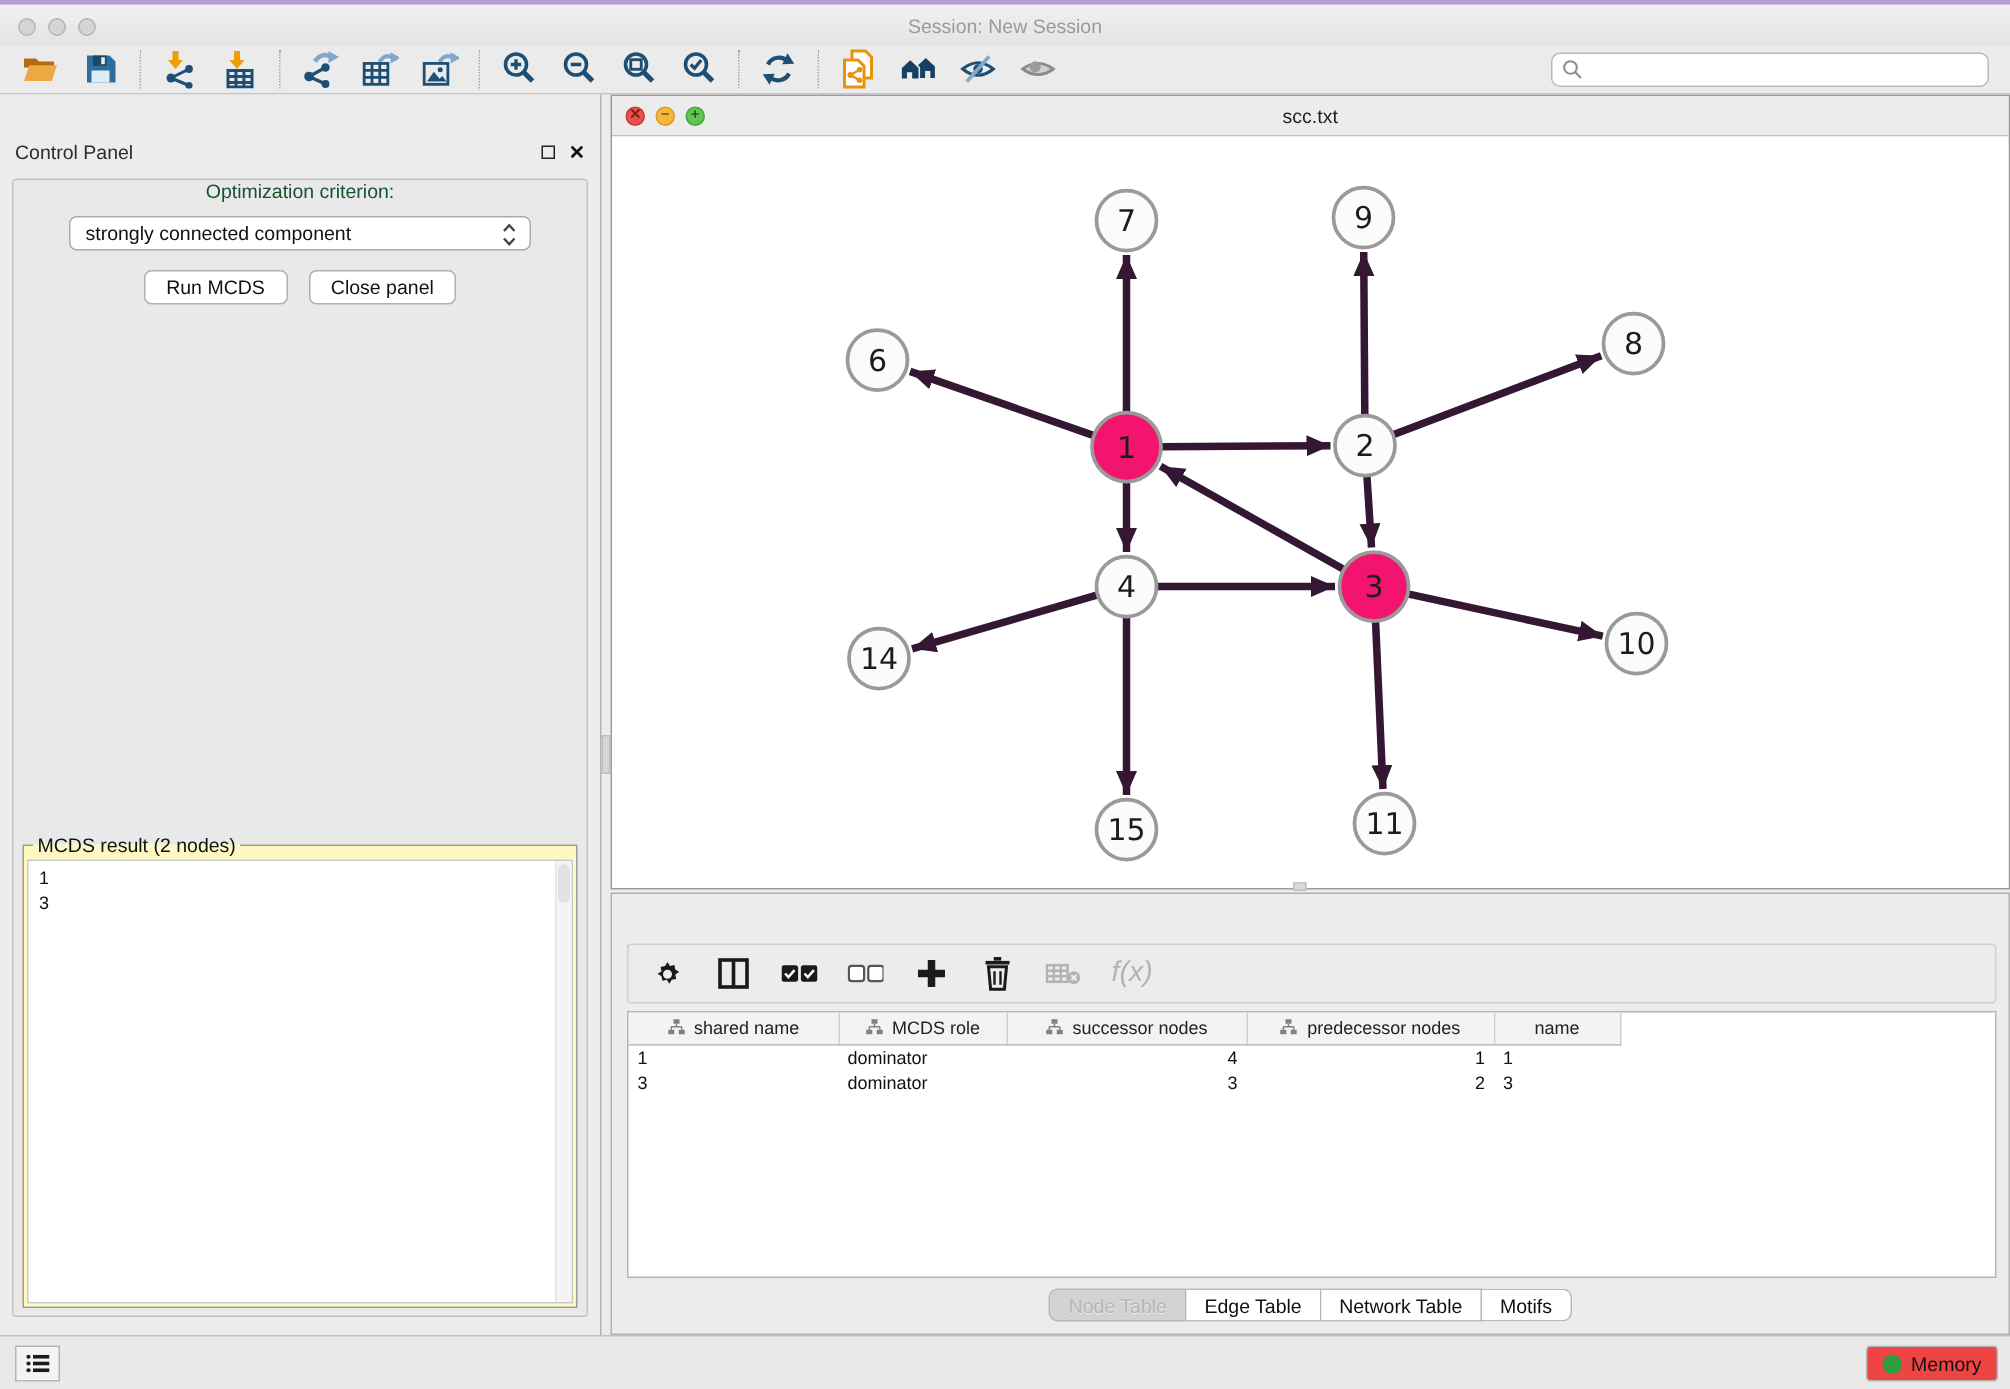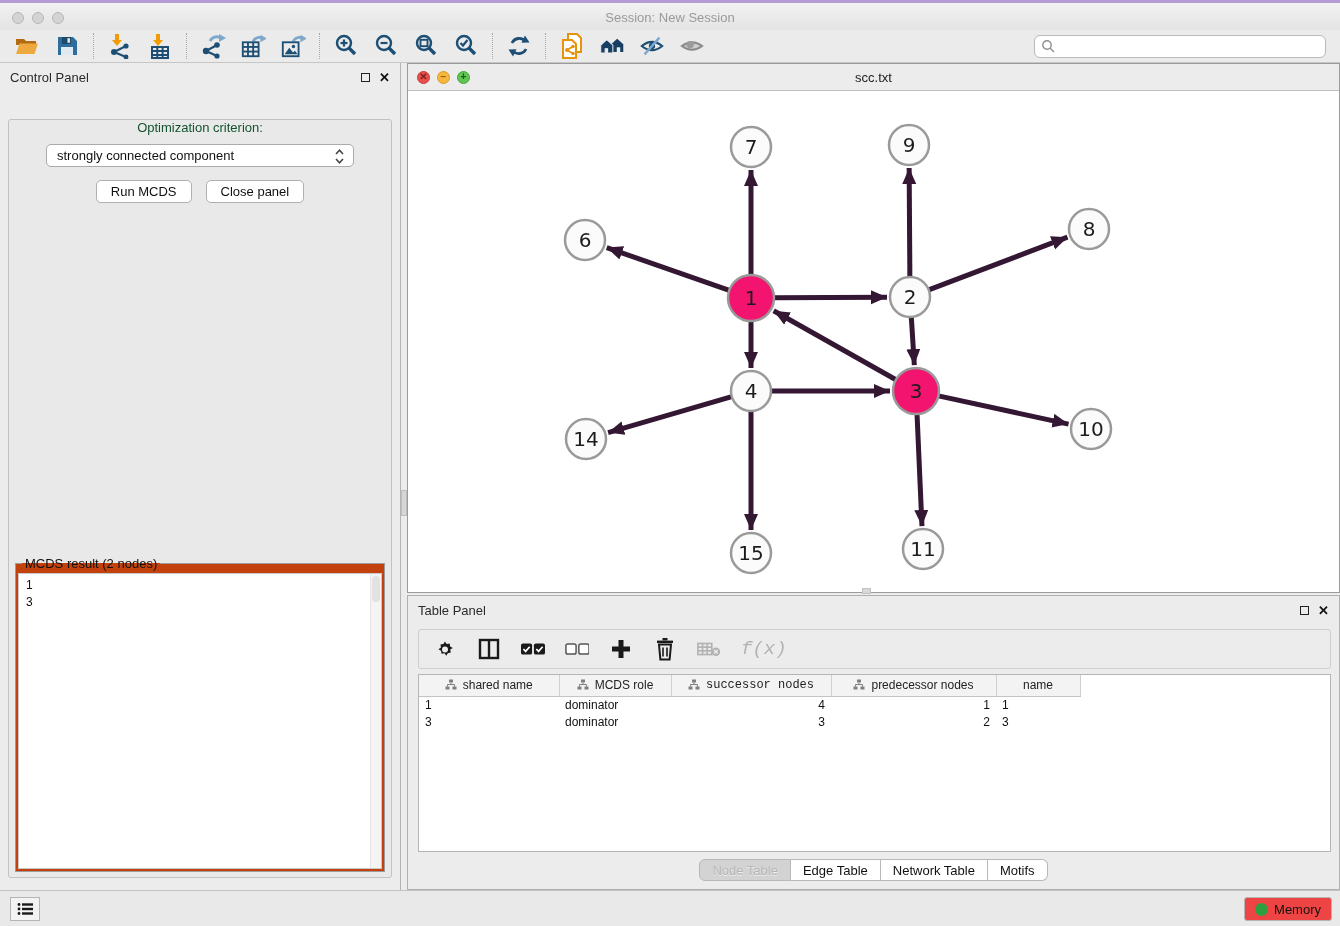--- a/index.html
+++ b/index.html
@@ -25,21 +25,21 @@
   .tb-sep{width:1px;height:26px;border-left:1px dotted #a8a8a8;}
   .tbi{width:26px;height:26px;display:flex;align-items:center;justify-content:center;cursor:default;}
   .tbi svg{display:block;}
   .search-wrap{margin-left:auto;margin-right:4px;position:relative;}
   .search-input{width:292px;height:23px;border:1px solid #b9b9b9;border-radius:6px;
     background:#fff;padding:0 8px 0 26px;font-size:12px;color:#333;outline:none;}
   .search-icon{position:absolute;left:7px;top:4px;}
   
   .control-panel{position:absolute;left:0;top:63px;width:401px;height:827px;
     background:#ececec;border-right:1px solid #b3b3b3;}
-  .panel-head{position:relative;height:28px;display:flex;align-items:center;padding:0 10px;}
+  .panel-head{position:relative;height:28px;display:flex;align-items:center;padding:0 10px;margin-top:24px;}
   .panel-title{font-size:13px;color:#2b2b2b;}
   .panel-head-icons{margin-left:auto;display:flex;align-items:center;gap:9px;}
   .float-box{width:9px;height:9px;border:1.5px solid #222;display:inline-block;}
   .close-x{font-size:13px;font-weight:bold;color:#111;line-height:1;}
   .ctab-row{position:absolute;top:34px;left:0;width:100%;display:flex;justify-content:center;z-index:2;}
   .ctab{height:23px;padding:0 15px;font-size:13px;display:flex;align-items:center;
     background:#fff;border:1px solid #bdbdbd;border-left-width:0;color:#111;}
   .ctab:first-child{border-left-width:1px;border-top-left-radius:6px;}
   .ctab:last-child{border-top-right-radius:6px;}
   .ctab.active{background:#d9d9d9;color:#b2b2b2;}
@@ -47,21 +47,21 @@
     background:#e9e9e9;border:1px solid #c2c2c2;border-radius:3px;}
   .opt-label{text-align:center;font-size:13px;color:#14532d;}
   .select-box{position:relative;margin:9px auto 0;width:308px;height:23px;background:#fff;
     border:1px solid #ababab;border-radius:5px;display:flex;align-items:center;
     padding:0 24px 0 10px;font-size:13px;color:#111;}
   .select-arrows{position:absolute;right:8px;top:3px;}
   .btn-row{display:flex;justify-content:center;gap:14px;margin-top:13px;}
   .mac-btn{height:23px;padding:0 14px;background:#fff;border:1px solid #b0b0b0;
     border-radius:5px;font-size:13px;color:#111;display:flex;align-items:center;}
   fieldset.mcds-result{position:absolute;left:6px;top:436px;width:370px;height:316px;
-    border:1px solid #9c9c9c;background:#c2410c;padding:2px;}
+    border:1px solid #9c9c9c;background:#fef9c3;padding:2px;}
   fieldset.mcds-result legend{font-size:13px;color:#111;padding:0 3px;margin-left:4px;}
   .result-area{position:relative;width:100%;height:100%;background:#fff;
     border:1px solid #c9c9c9;overflow:hidden;}
   .result-lines{font-size:12px;color:#111;line-height:17px;padding:3px 7px;white-space:pre;}
   .result-scroll{position:absolute;right:0;top:0;width:11px;height:100%;background:#f4f4f4;border-left:1px solid #e4e4e4;}
   .result-thumb{position:absolute;top:2px;left:1px;width:8px;height:26px;background:#e2e2e2;border-radius:4px;}
   
   .network-window{position:absolute;left:407px;top:63px;width:933px;height:530px;
     background:#fff;border:1px solid #9b9b9b;}
   .net-titlebar{height:27px;background:#ececec;border-bottom:1px solid #c0c0c0;
@@ -78,21 +78,21 @@
     background:#d6d6d6;border:1px solid #bdbdbd;}
   .splitter-grip-h{position:absolute;left:862px;top:588px;width:9px;height:6px;
     background:#d9d9d9;border:1px solid #c2c2c2;}
   
   .table-panel{position:absolute;left:407px;top:595px;width:933px;height:295px;
     background:#ececec;border:1px solid #b0b0b0;}
   .tp-toolbar{position:absolute;left:10px;top:33px;width:913px;height:40px;
     background:#ececec;border:1px solid #cfcfcf;border-radius:3px;
     display:flex;align-items:center;gap:20px;padding:0 14px;}
   .tpi{display:flex;align-items:center;justify-content:center;width:24px;height:24px;}
-  .fx-label{font-family:Liberation Mono, monospace;font-style:italic;font-size:19px;color:#b3b3b3;}
+  .fx-label{font-family:Liberation Sans, sans-serif;font-style:italic;font-size:19px;color:#b3b3b3;}
   .tp-table{position:absolute;left:10px;top:78px;width:913px;height:178px;
     background:#fff;border:1px solid #b5b5b5;overflow:hidden;}
   table.grid{border-collapse:collapse;table-layout:fixed;}
   table.grid th{height:21px;background:#f3f3f3;border-right:1px solid #cfcfcf;border-bottom:1px solid #c4c4c4;
     font-size:12px;font-weight:normal;color:#222;text-align:center;white-space:nowrap;overflow:hidden;}
   table.grid th .th-inner{display:flex;align-items:center;justify-content:center;gap:6px;padding:0 4px;}
   table.grid td{height:17px;font-size:12px;color:#111;padding:0 6px;white-space:nowrap;overflow:hidden;}
   td.num{text-align:right;padding-right:16px;}
   td.plain{text-align:left;}
   .tp-tabs{position:absolute;bottom:8px;left:0;width:100%;display:flex;justify-content:center;}
@@ -471,21 +471,21 @@
               <span class="th-inner">
                 <svg width="12" height="12" viewBox="0 0 12 12">
                   <rect x="4" y="0.5" width="4" height="3" fill="#808080"></rect>
                   <path d="M6 3.5 v2 M2.5 5.5 h7 M2.5 5.5 v2 M9.5 5.5 v2" stroke="#808080" fill="none" stroke-width="1"></path>
                   <rect x="0.5" y="7.5" width="4" height="3" fill="#808080"></rect>
                   <rect x="7.5" y="7.5" width="4" height="3" fill="#808080"></rect>
                 </svg>
                 <span>MCDS role</span>
               </span>
             </th>
-            <th style="width: 160px; font-family: Liberation Mono, monospace;">
+            <th style="width: 160px;">
               <span class="th-inner">
                 <svg width="12" height="12" viewBox="0 0 12 12">
                   <rect x="4" y="0.5" width="4" height="3" fill="#808080"></rect>
                   <path d="M6 3.5 v2 M2.5 5.5 h7 M2.5 5.5 v2 M9.5 5.5 v2" stroke="#808080" fill="none" stroke-width="1"></path>
                   <rect x="0.5" y="7.5" width="4" height="3" fill="#808080"></rect>
                   <rect x="7.5" y="7.5" width="4" height="3" fill="#808080"></rect>
                 </svg>
                 <span>successor nodes</span>
               </span>
             </th>

